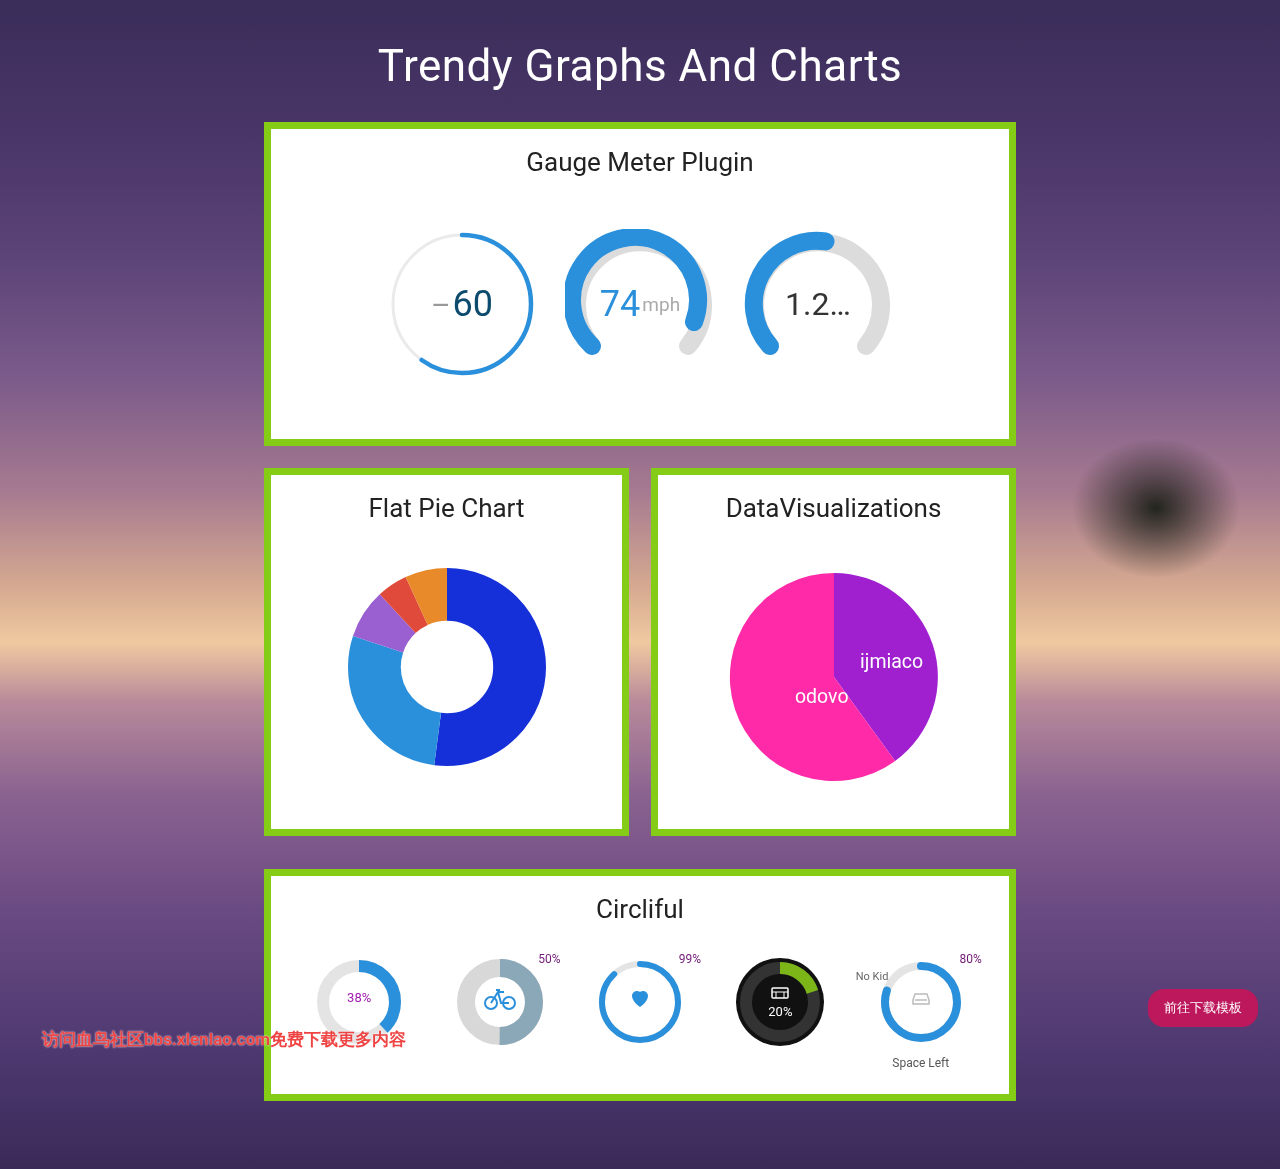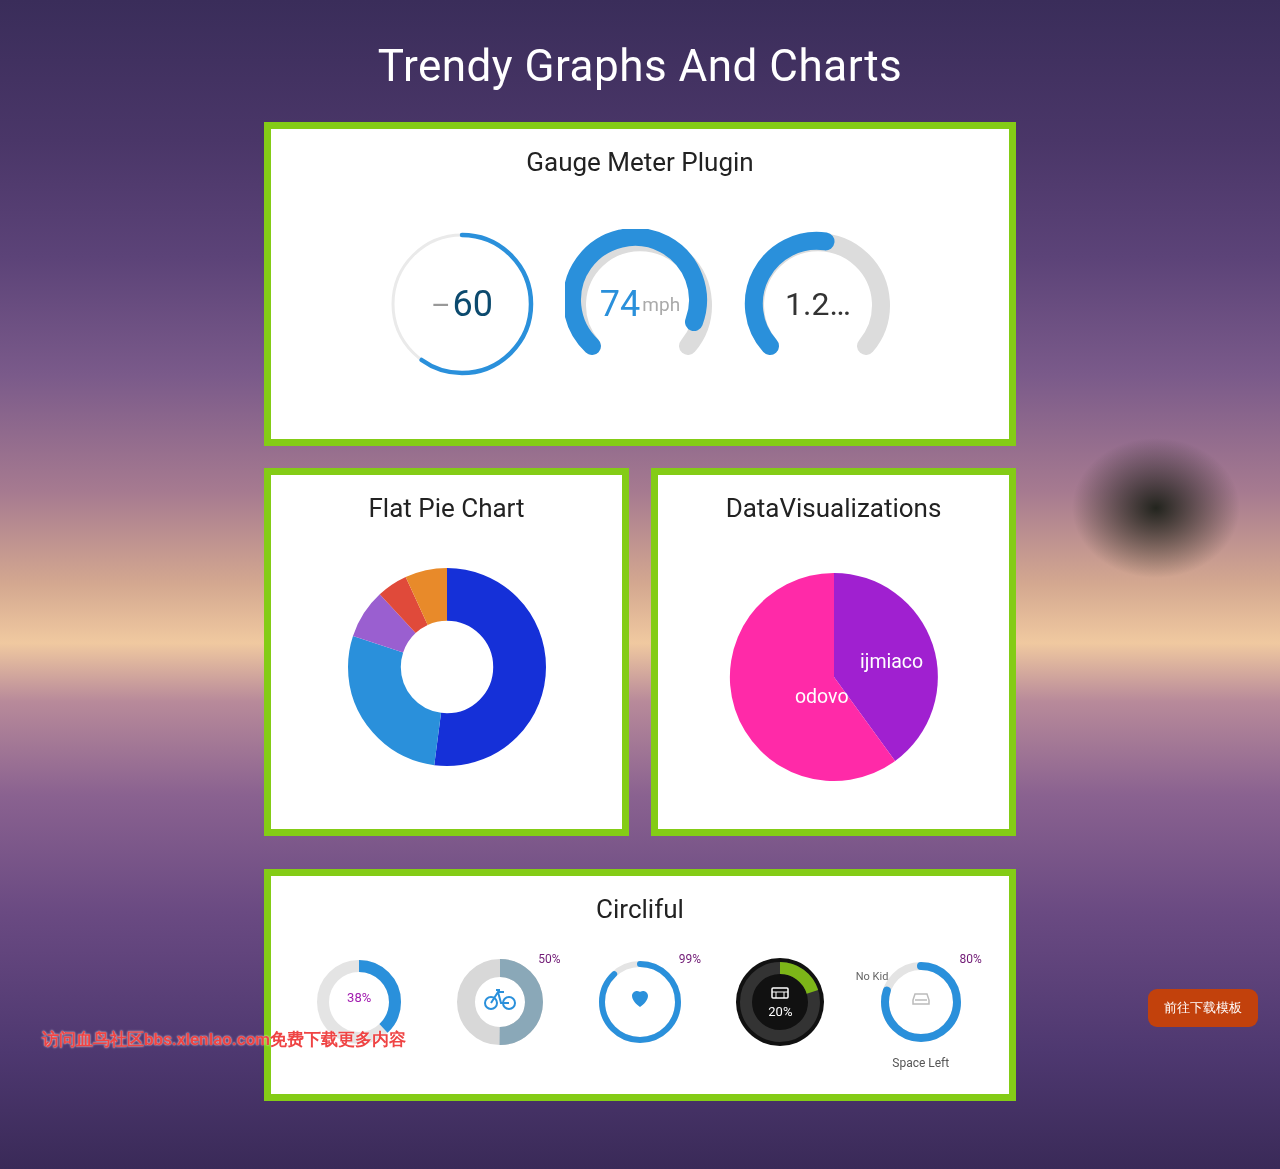--- a/index.html
+++ b/index.html
@@ -51,22 +51,22 @@
 .circ-item { position: relative; width: 130px; display: flex; flex-direction: column; align-items: center; }
 .circ-svg { width: 100px; height: 100px; }
 .circ-toplabel { position: absolute; top: 0; right: 4px; font-size: 12px; color: #701a75; }
 .circ-leftlabel { position: absolute; top: 18px; left: 0; font-size: 11px; color: #666; }
 .circ-center { position: absolute; top: 38px; width: 100%; text-align: center; font-size: 13px; }
 .circ-caption { font-size: 12px; color: #555; margin-top: 4px; text-align: center; }
 .dark-circ .circ-center { color: #fff; font-size: 13px; top: 52px; }
 .watermark { position: absolute; bottom: 118px; left: 42px; color: #ef4444; font-weight: bold; font-size: 17px; text-shadow: 0 0 2px #fff; }
 .download-btn {
   position: absolute; right: 22px; bottom: 142px;
-  background: #c2410c; color: #fff; border: none;
-  padding: 10px 16px; font-size: 13px; border-radius: 9px; cursor: pointer;
+  background: #be185d; color: #fff; border: none;
+  padding: 10px 16px; font-size: 13px; border-radius: 16px; cursor: pointer;
 }
 .tree {
   position: absolute; right: 20px; top: 400px; width: 260px; height: 360px;
   background: radial-gradient(ellipse 120px 100px at 60% 30%, rgba(10,20,10,0.85) 0%, transparent 70%);
   pointer-events: none;
 }
 </style>
 </head>
 <body>
 

